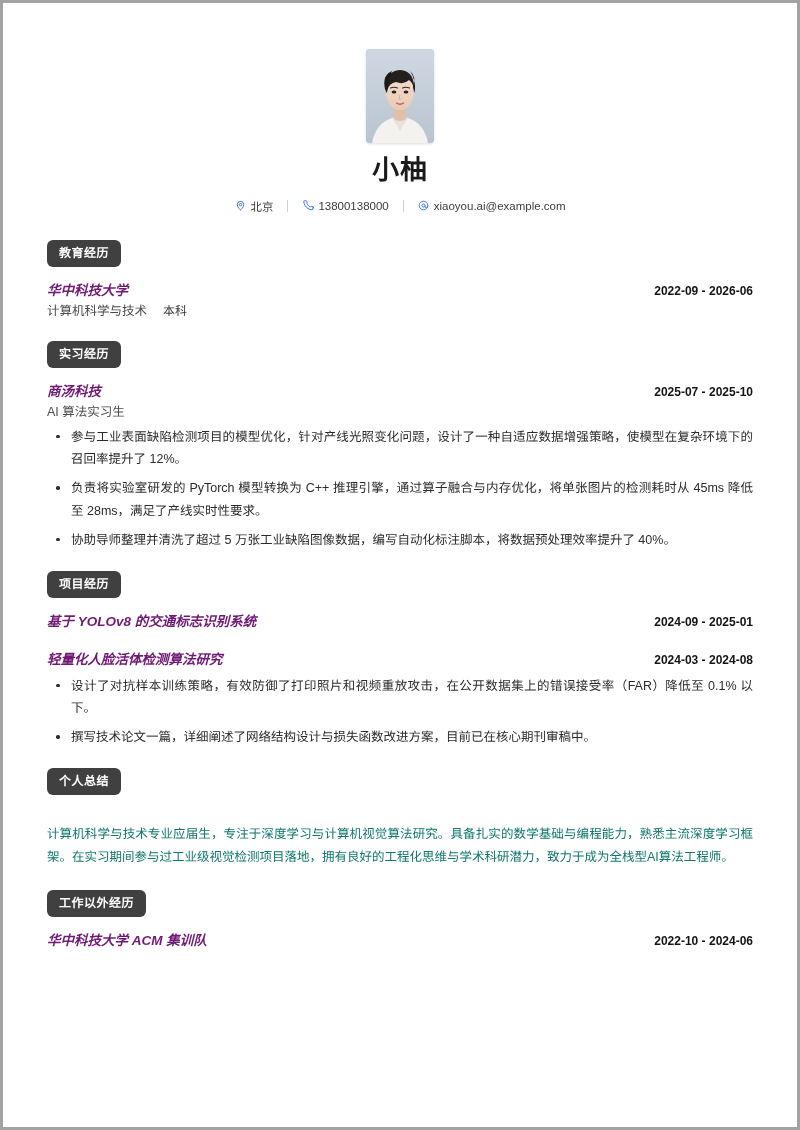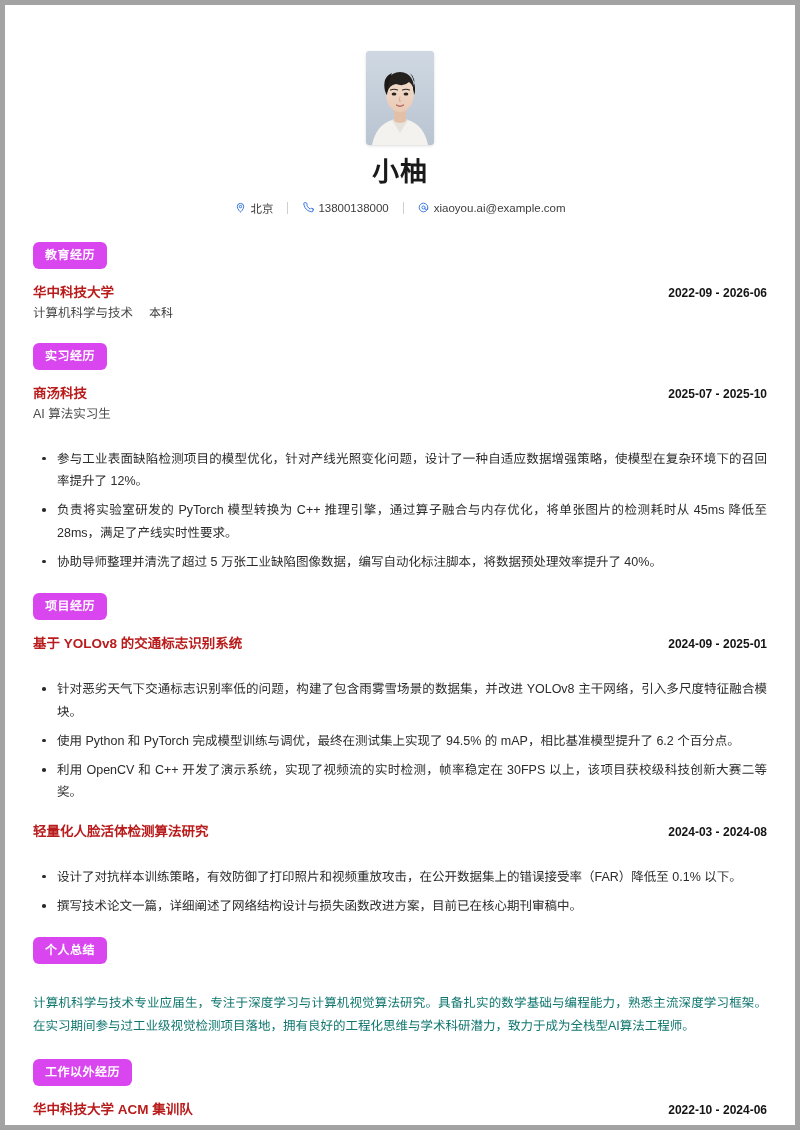--- a/index.html
+++ b/index.html
@@ -9,23 +9,23 @@
     height: 1130px;
     background: #ffffff;
     font-family: "Liberation Sans", "DejaVu Sans", sans-serif;
   }
 
   .page {
     position: relative;
     width: 800px;
     height: 1130px;
     background: #ffffff;
-    border: 5px solid #a3a3a3;
+    border: 3px solid #a3a3a3;
     overflow: hidden;
-    padding: 0 28px;
+    padding: 0 44px;
   }
 
   
   .header {
     padding-top: 46px;
     display: flex;
     flex-direction: column;
     align-items: center;
   }
 
@@ -80,21 +80,21 @@
     margin: 0 14px;
     flex: 0 0 auto;
   }
 
   
   .section { margin-top: 20px; }
   .section.first { margin-top: 26px; }
 
   .badge {
     display: inline-block;
-    background: #d946ef;
+    background: #404040;
     color: #ffffff;
     font-size: 12px;
     font-weight: 700;
     line-height: 1;
     padding: 7px 12px 8px;
     border-radius: 6px;
     letter-spacing: .5px;
   }
 
   .entry { margin-top: 14px; }
@@ -102,22 +102,23 @@
 
   .entry-head {
     display: flex;
     justify-content: space-between;
     align-items: baseline;
     gap: 16px;
   }
   .entry-title {
     font-size: 13.5px;
     font-weight: 700;
-    color: #b91c1c;
+    color: #701a75;
     line-height: 1.5;
+    font-style: italic;
   }
   .entry-date {
     font-size: 12px;
     font-weight: 700;
     color: #141414;
     white-space: nowrap;
     line-height: 1.5;
   }
 
   .entry-sub {
@@ -141,21 +142,21 @@
 
   .para {
     margin-top: 9px;
     font-size: 12.5px;
     line-height: 1.78;
     color: #2b2b2b;
     text-align: justify;
   }
 
   .bullets {
-    margin-top: 24px;
+    margin-top: 4px;
     list-style: none;
   }
   .bullets li {
     position: relative;
     padding-left: 24px;
     font-size: 12.5px;
     line-height: 1.78;
     color: #2b2b2b;
     margin-bottom: 7px;
     text-align: justify;
@@ -299,25 +300,20 @@
   </div>
 
   <div class="section">
     <span class="badge">项目经历</span>
 
     <div class="entry">
       <div class="entry-head">
         <div class="entry-title">基于 YOLOv8 的交通标志识别系统</div>
         <div class="entry-date">2024-09 - 2025-01</div>
       </div>
-      <ul class="bullets">
-        <li>针对恶劣天气下交通标志识别率低的问题，构建了包含雨雾雪场景的数据集，并改进 YOLOv8 主干网络，引入多尺度特征融合模块。</li>
-        <li>使用 Python 和 PyTorch 完成模型训练与调优，最终在测试集上实现了 94.5% 的 mAP，相比基准模型提升了 6.2 个百分点。</li>
-        <li>利用 OpenCV 和 C++ 开发了演示系统，实现了视频流的实时检测，帧率稳定在 30FPS 以上，该项目获校级科技创新大赛二等奖。</li>
-      </ul>
     </div>
 
     <div class="entry">
       <div class="entry-head">
         <div class="entry-title">轻量化人脸活体检测算法研究</div>
         <div class="entry-date">2024-03 - 2024-08</div>
       </div>
       <ul class="bullets">
         <li>设计了对抗样本训练策略，有效防御了打印照片和视频重放攻击，在公开数据集上的错误接受率（FAR）降低至 0.1% 以下。</li>
         <li>撰写技术论文一篇，详细阐述了网络结构设计与损失函数改进方案，目前已在核心期刊审稿中。</li>

